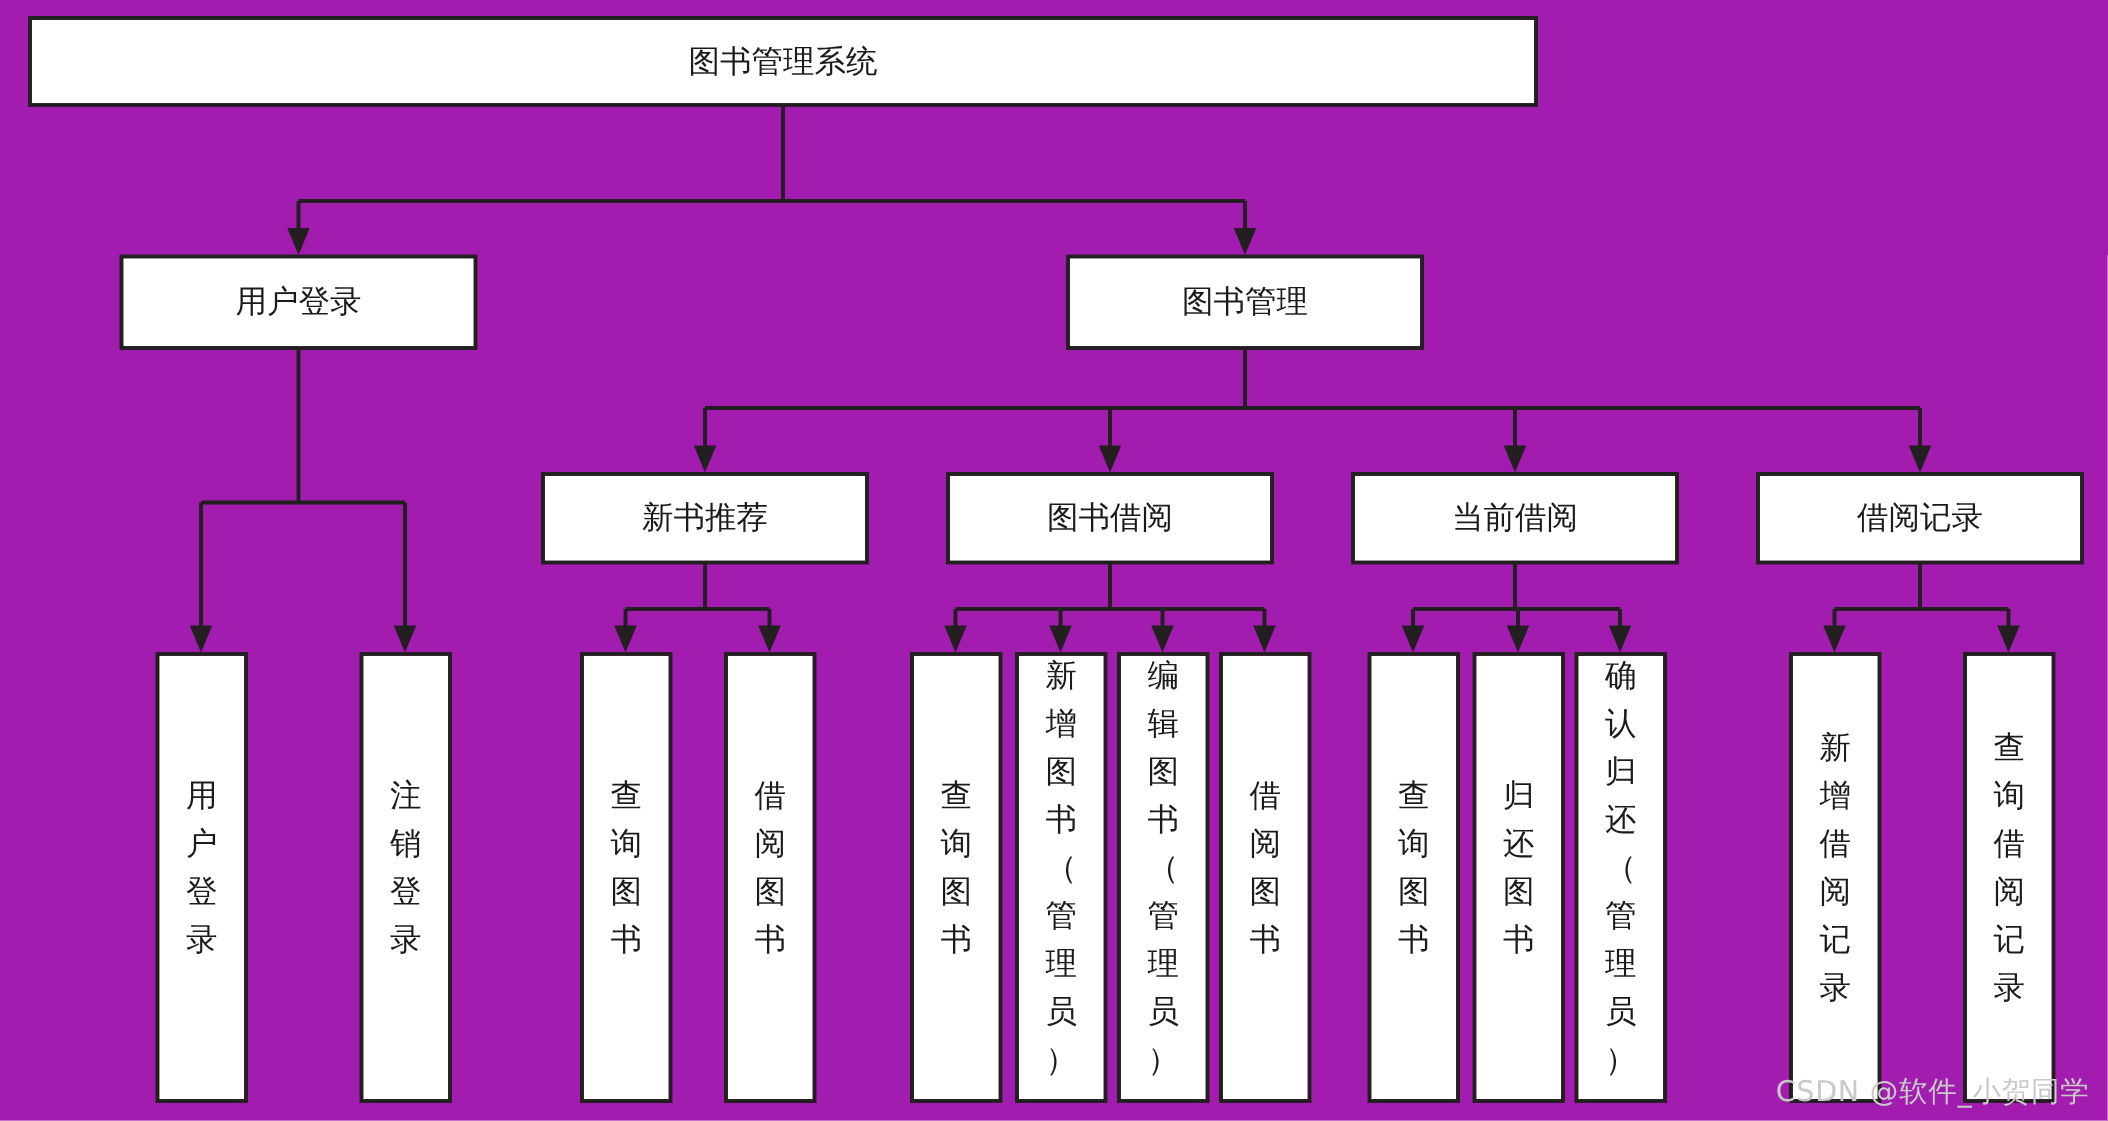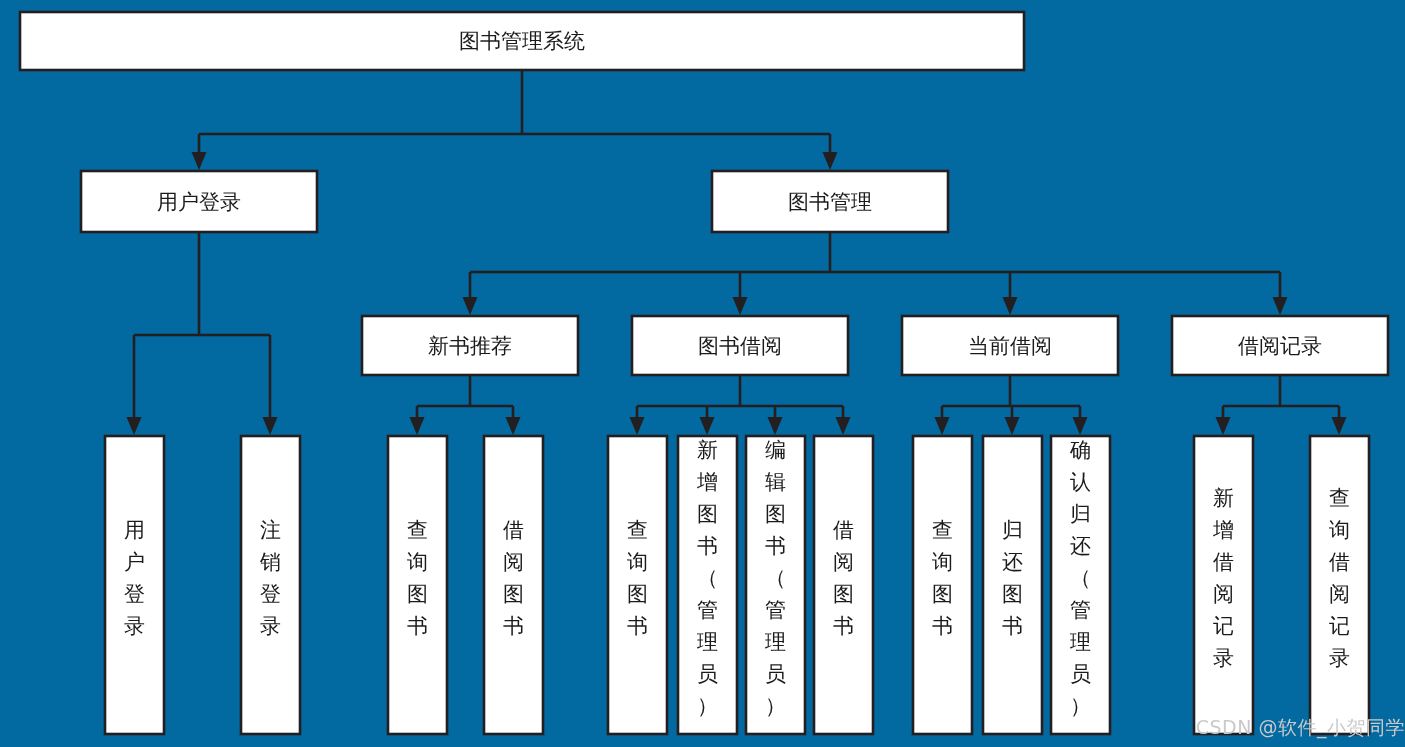--- a/index.html
+++ b/index.html
@@ -11,21 +11,21 @@
   body {
     width: 1405px;
     height: 747px;
     overflow: hidden;
     font-family: "DejaVu Sans", "Liberation Sans", sans-serif;
   }
   #diagram-root {
     position: relative;
     width: 1405px;
     height: 747px;
-    background: #0369a1;
+    background: #a21caf;
   }
   svg#diagram-svg {
     position: absolute;
     left: 0;
     top: 0;
     width: 1405px;
     height: 747px;
     display: block;
   }
   .node-box {
@@ -53,21 +53,21 @@
     stroke-width: 2.6;
     fill: none;
     stroke-linecap: butt;
   }
   .conn-arrow {
     fill: #231f20;
     stroke: none;
   }
   .watermark-text {
     position: absolute;
-    right: 0;
+    right: 12px;
     bottom: 6px;
     font-family: "DejaVu Sans", "Liberation Sans", sans-serif;
     font-size: 19px;
     color: #c9c9c9;
     letter-spacing: 0.5px;
     user-select: none;
     pointer-events: none;
     white-space: nowrap;
   }
 </style>

